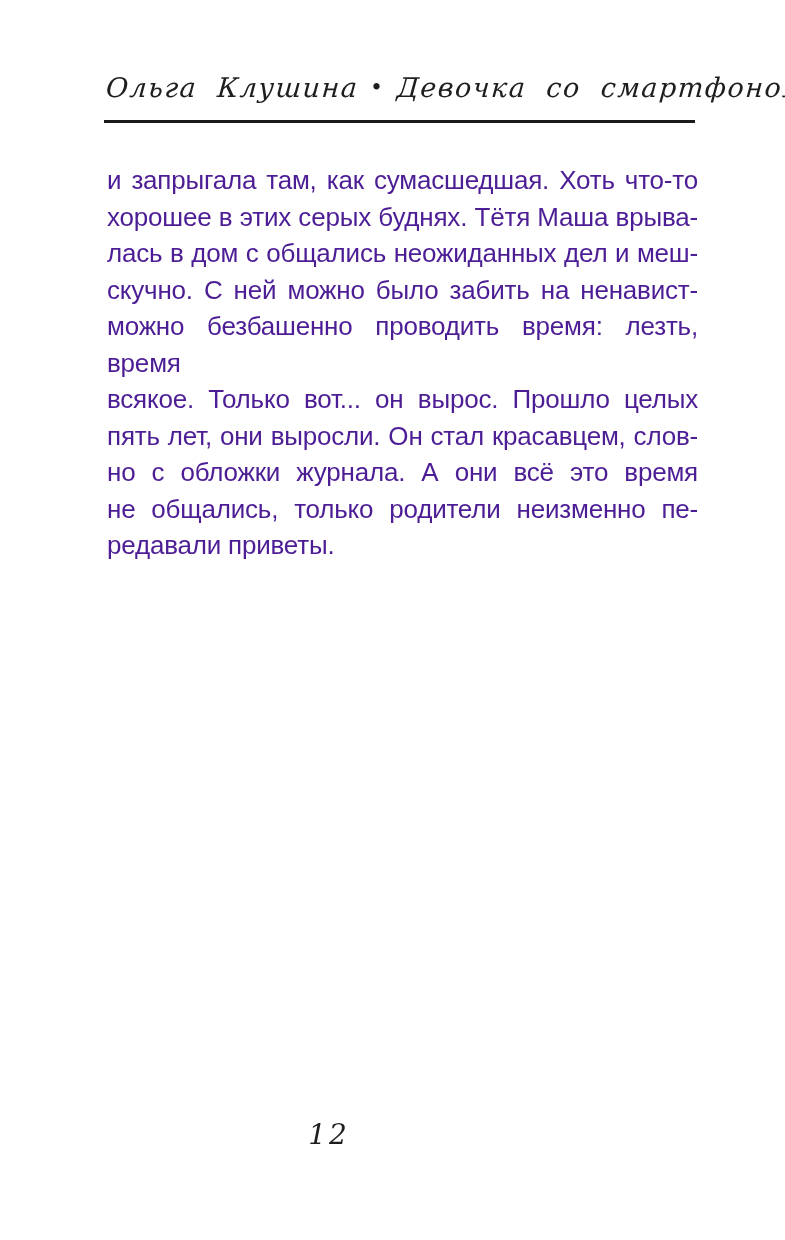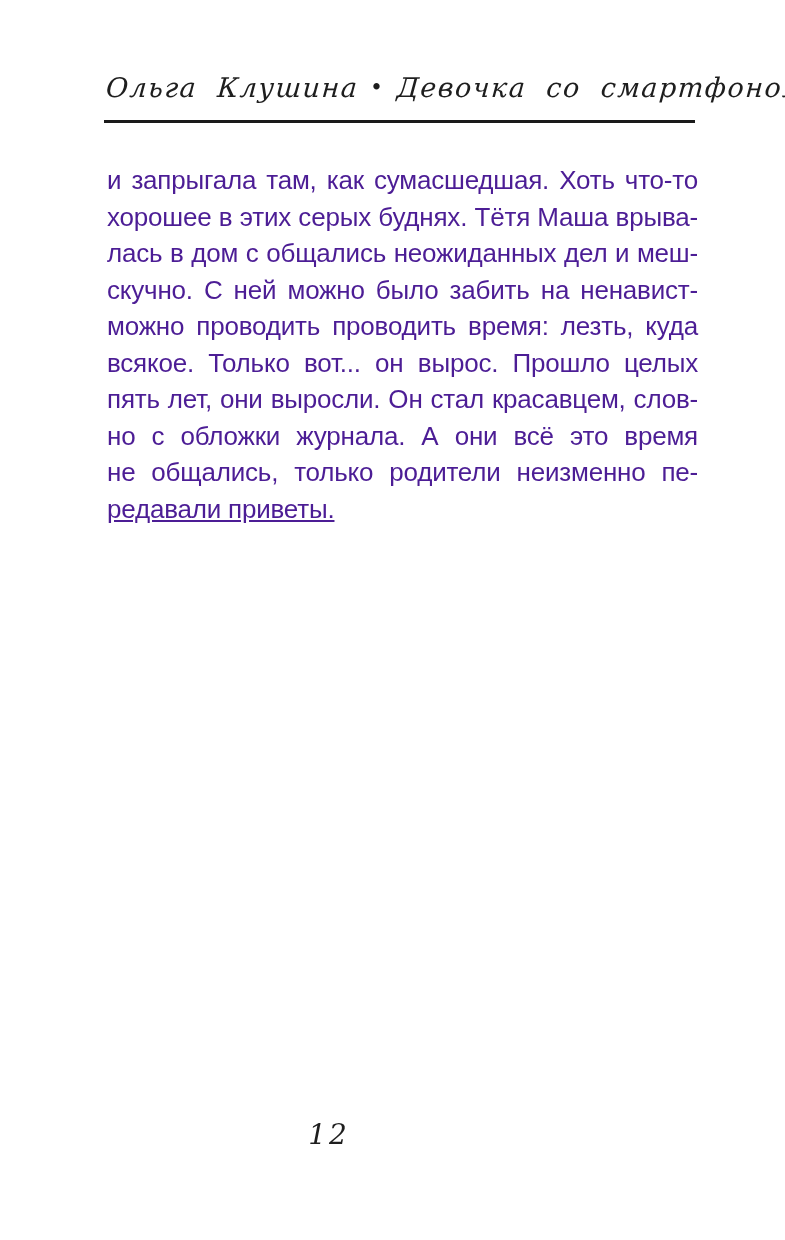--- a/index.html
+++ b/index.html
@@ -57,21 +57,20 @@
     font-size: 26px;
     line-height: 36.5px;
     letter-spacing: -0.2px;
     text-align: justify;
     text-align-last: justify;
     white-space: normal;
   }
   .line.last {
     text-align: right;
     text-align-last: left;
-    text-decoration: underline;
   }
   .folio {
     position: absolute;
     left: 0;
     top: 1118px;
     width: 658px;
     text-align: center;
     font-family: "DejaVu Serif", serif;
     font-style: italic;
     font-size: 28px;
@@ -88,21 +87,21 @@
     <span>Ольга Клушина</span><span class="sep">•</span><span>Девочка со смартфоном</span>
   </div>
 
   <div class="rule"></div>
 
   <div class="body-text">
     <div class="line">и запрыгала там, как сумасшедшая. Хоть что-то</div>
     <div class="line">хорошее в этих серых буднях. Тётя Маша врыва-</div>
     <div class="line">лась в дом с общались неожиданных дел и меш-</div>
     <div class="line">скучно. С ней можно было забить на ненавист-</div>
-    <div class="line">можно проводить проводить время: лезть, куда</div>
+    <div class="line">можно безбашенно проводить время: лезть, время</div>
     <div class="line">всякое. Только вот... он вырос. Прошло целых</div>
     <div class="line">пять лет, они выросли. Он стал красавцем, слов-</div>
     <div class="line">но с обложки журнала. А они всё это время</div>
     <div class="line">не общались, только родители неизменно пе-</div>
     <div class="line last">редавали приветы.</div>
   </div>
 
   <div class="folio">12</div>
 
 </div>

